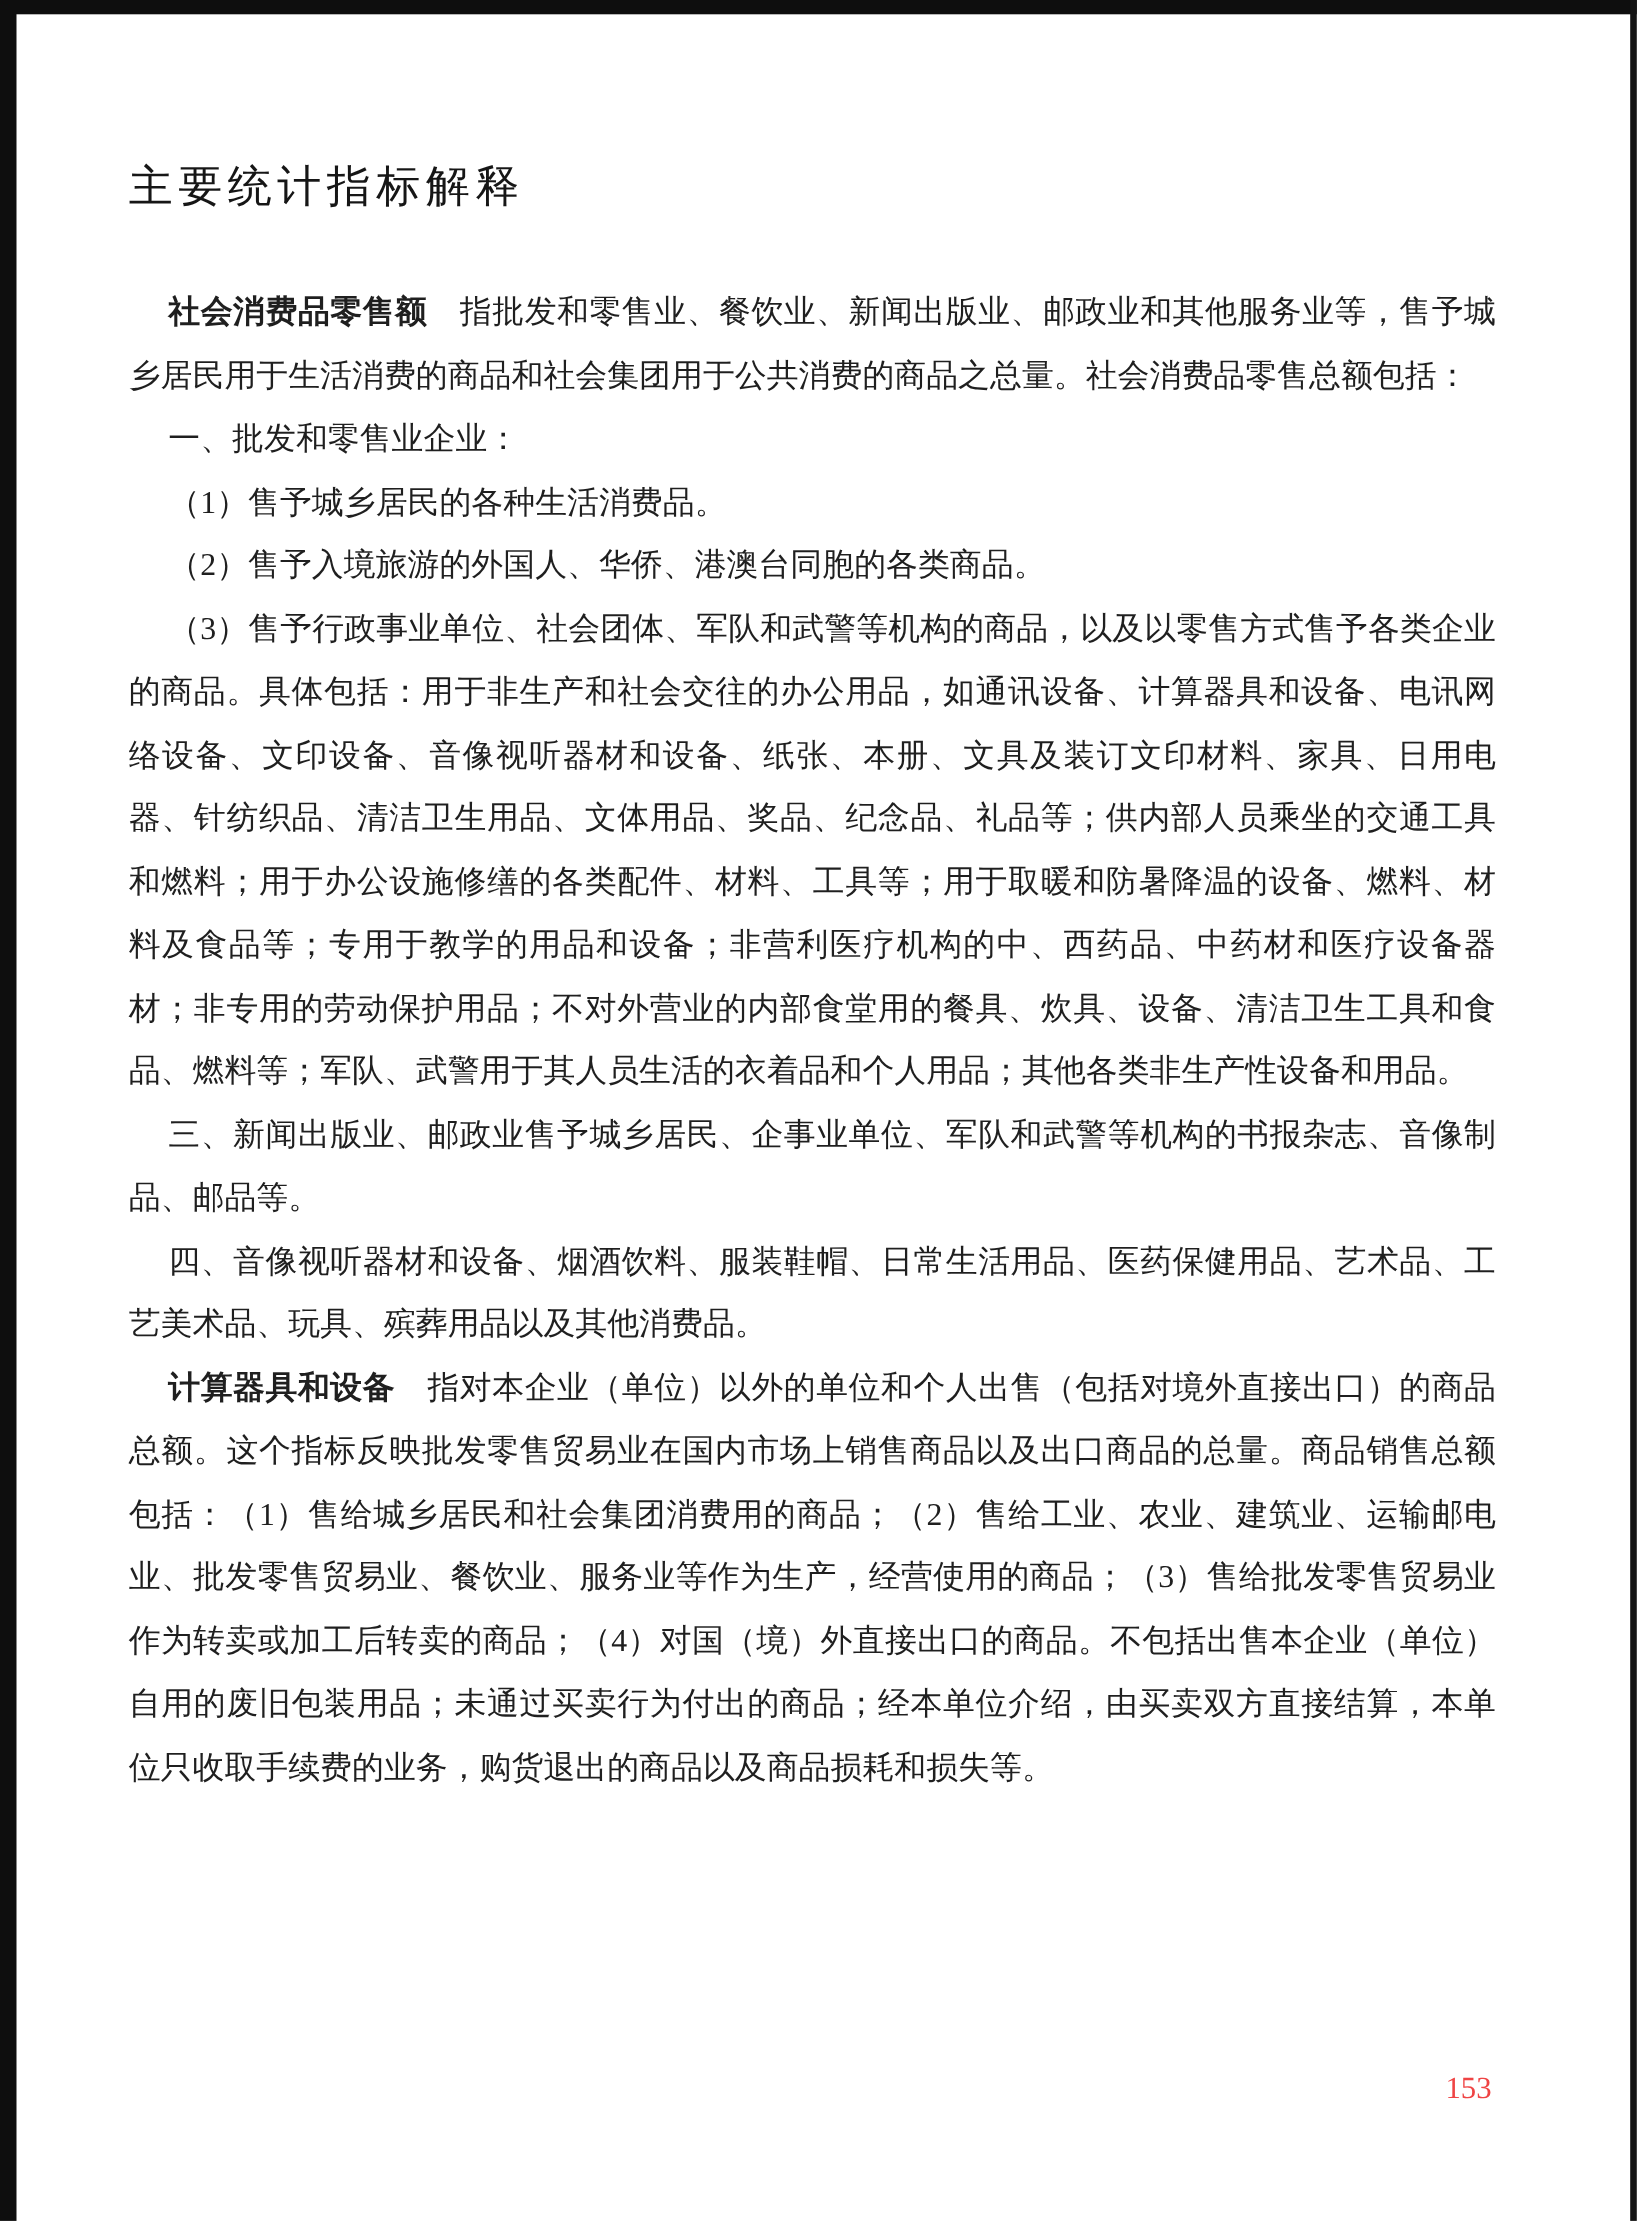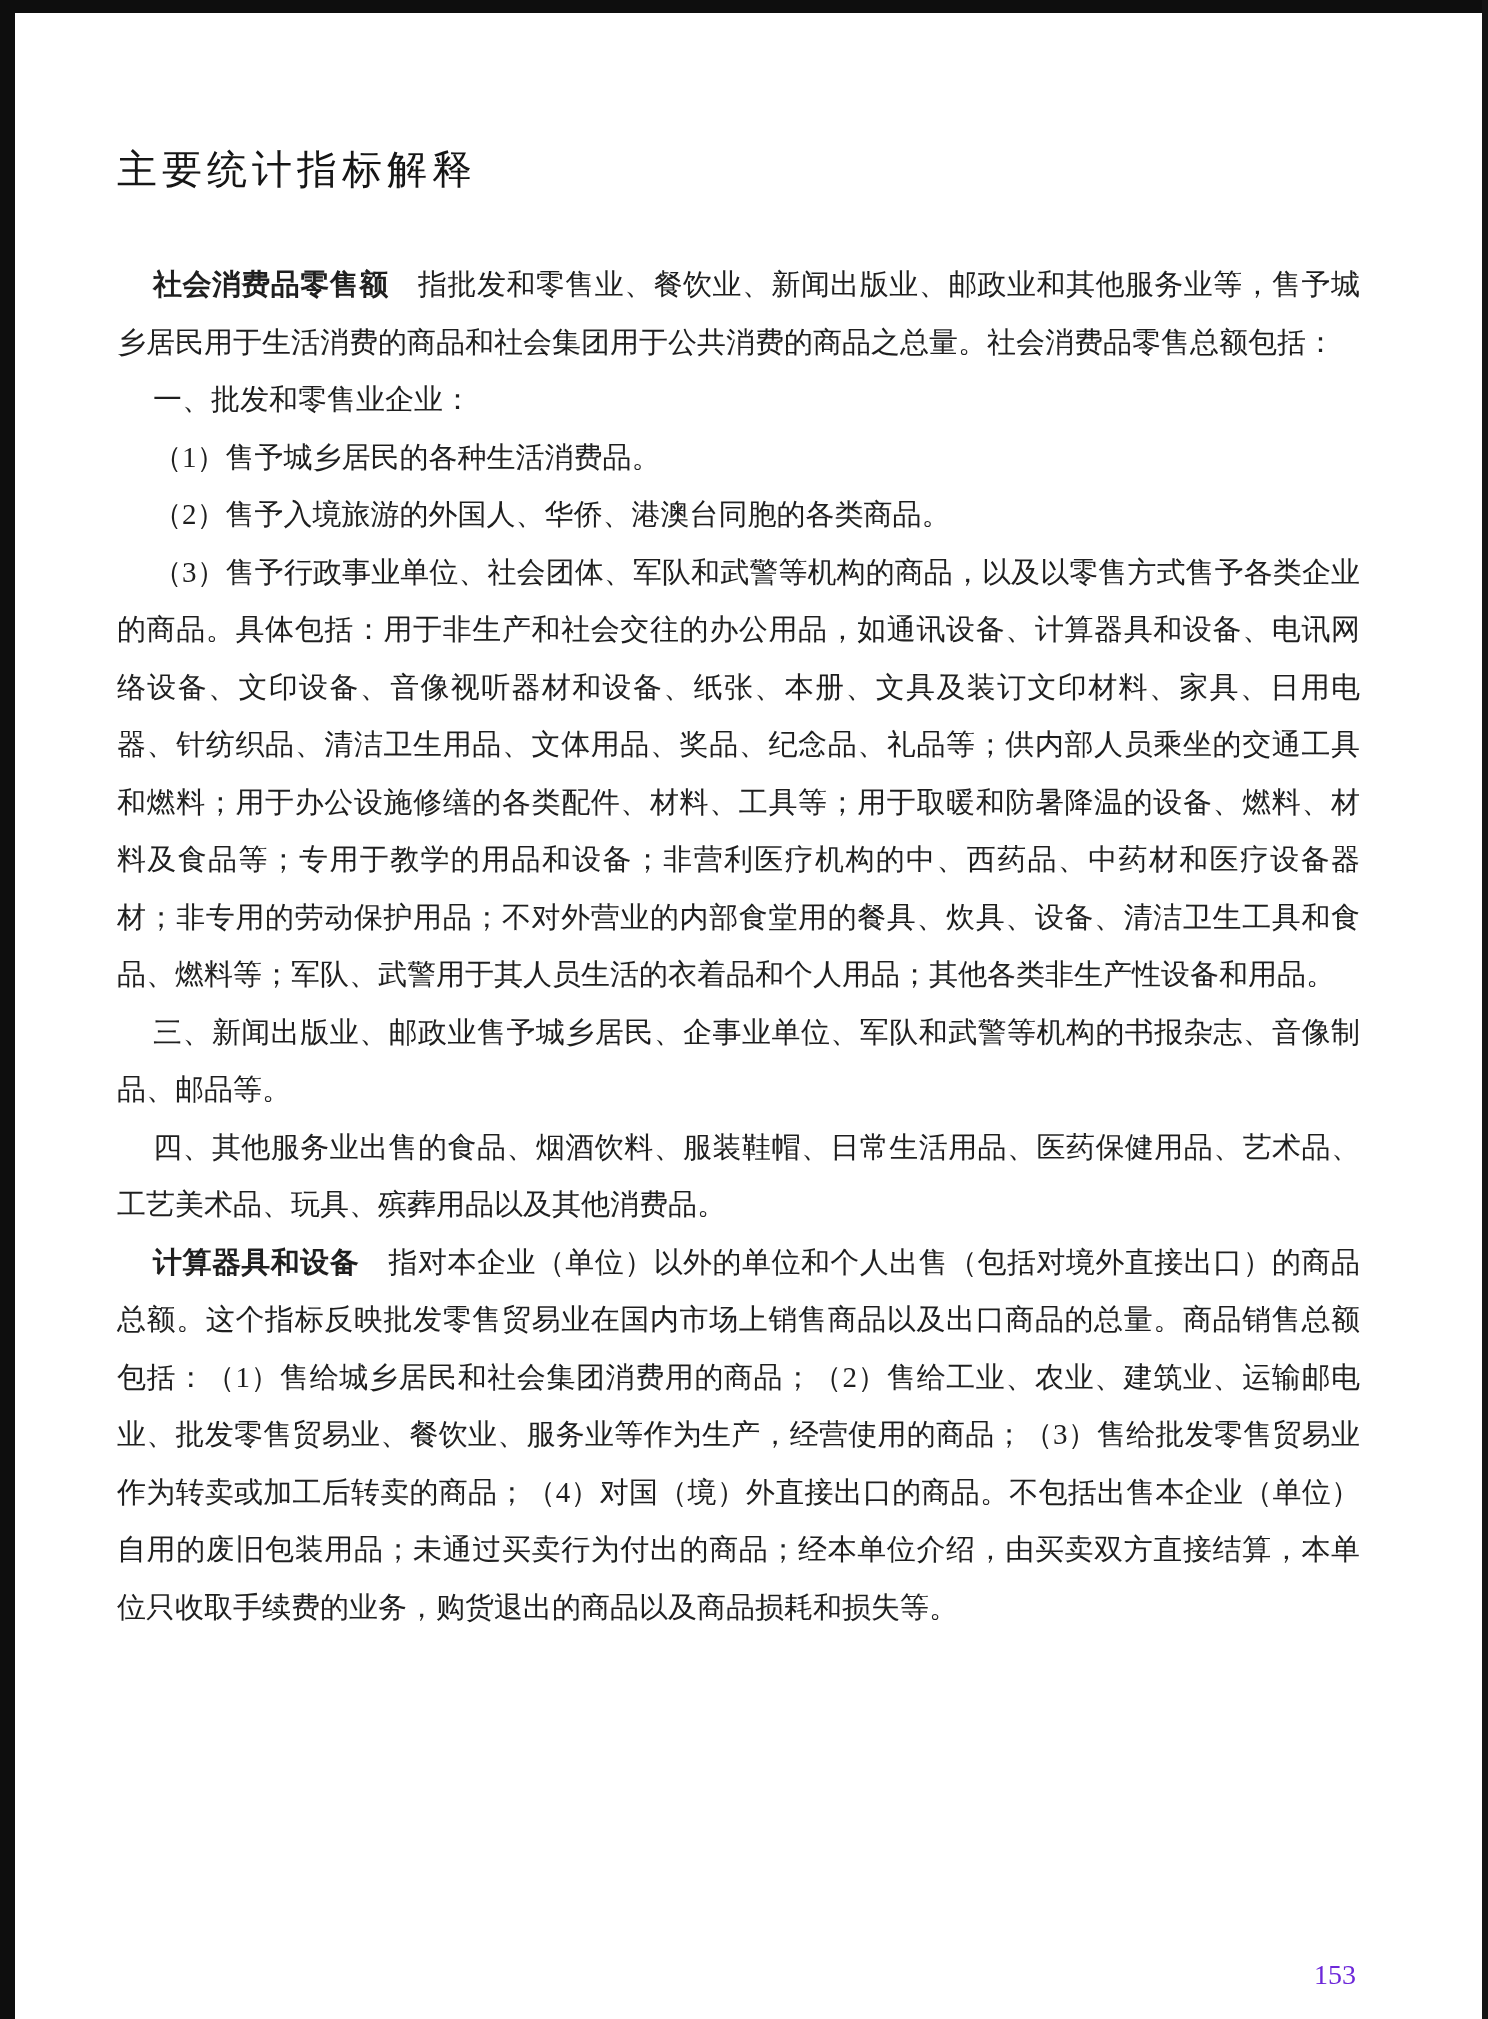--- a/index.html
+++ b/index.html
@@ -52,25 +52,25 @@
     line-height: 57.5px;
     text-align: justify;
     text-indent: 36px;
     color: #1f1f1f;
   }
   .para-lead {
     font-weight: bold;
   }
   .page-number {
     position: absolute;
-    top: 1960px;
+    top: 1884px;
     right: 132px;
     font-size: 28px;
     line-height: 30px;
-    color: #6d28d9;
+    color: #ef4444;
   }
 </style>
 </head>
 <body>
 
 <div class="edge-top"></div>
 <div class="edge-left"></div>
 <div class="edge-right"></div>
 
 <main class="page">
@@ -83,19 +83,19 @@
 
     <p class="para"><span class="para-lead"></span><span>（1）售予城乡居民的各种生活消费品。</span></p>
 
     <p class="para"><span class="para-lead"></span><span>（2）售予入境旅游的外国人、华侨、港澳台同胞的各类商品。</span></p>
 
     <p class="para"><span class="para-lead"></span><span>（3）售予行政事业单位、社会团体、军队和武警等机构的商品，以及以零售方式售予各类企业的商品。具体包括：用于非生产和社会交往的办公用品，如通讯设备、计算器具和设备、电讯网络设备、文印设备、音像视听器材和设备、纸张、本册、文具及装订文印材料、家具、日用电器、针纺织品、清洁卫生用品、文体用品、奖品、纪念品、礼品等；供内部人员乘坐的交通工具和燃料；用于办公设施修缮的各类配件、材料、工具等；用于取暖和防暑降温的设备、燃料、材料及食品等；专用于教学的用品和设备；非营利医疗机构的中、西药品、中药材和医疗设备器材；非专用的劳动保护用品；不对外营业的内部食堂用的餐具、炊具、设备、清洁卫生工具和食品、燃料等；军队、武警用于其人员生活的衣着品和个人用品；其他各类非生产性设备和用品。</span></p>
 
 
     <p class="para"><span class="para-lead"></span><span>三、新闻出版业、邮政业售予城乡居民、企事业单位、军队和武警等机构的书报杂志、音像制品、邮品等。</span></p>
 
-    <p class="para"><span class="para-lead"></span><span>四、其他服务业出售的食品、烟酒饮料、服装鞋帽、日常生活用品、医药保健用品、艺术品、工艺美术品、玩具、殡葬用品以及其他消费品。</span></p>
+    <p class="para"><span class="para-lead"></span><span>四、音像视听器材和设备、烟酒饮料、服装鞋帽、日常生活用品、医药保健用品、艺术品、工艺美术品、玩具、殡葬用品以及其他消费品。</span></p>
 
     <p class="para"><span class="para-lead">计算器具和设备</span><span>　指对本企业（单位）以外的单位和个人出售（包括对境外直接出口）的商品总额。这个指标反映批发零售贸易业在国内市场上销售商品以及出口商品的总量。商品销售总额包括：（1）售给城乡居民和社会集团消费用的商品；（2）售给工业、农业、建筑业、运输邮电业、批发零售贸易业、餐饮业、服务业等作为生产，经营使用的商品；（3）售给批发零售贸易业作为转卖或加工后转卖的商品；（4）对国（境）外直接出口的商品。不包括出售本企业（单位）自用的废旧包装用品；未通过买卖行为付出的商品；经本单位介绍，由买卖双方直接结算，本单位只收取手续费的业务，购货退出的商品以及商品损耗和损失等。</span></p>
   </section>
 
   <div class="page-number">153</div>
 </main>
 
 </body></html>

